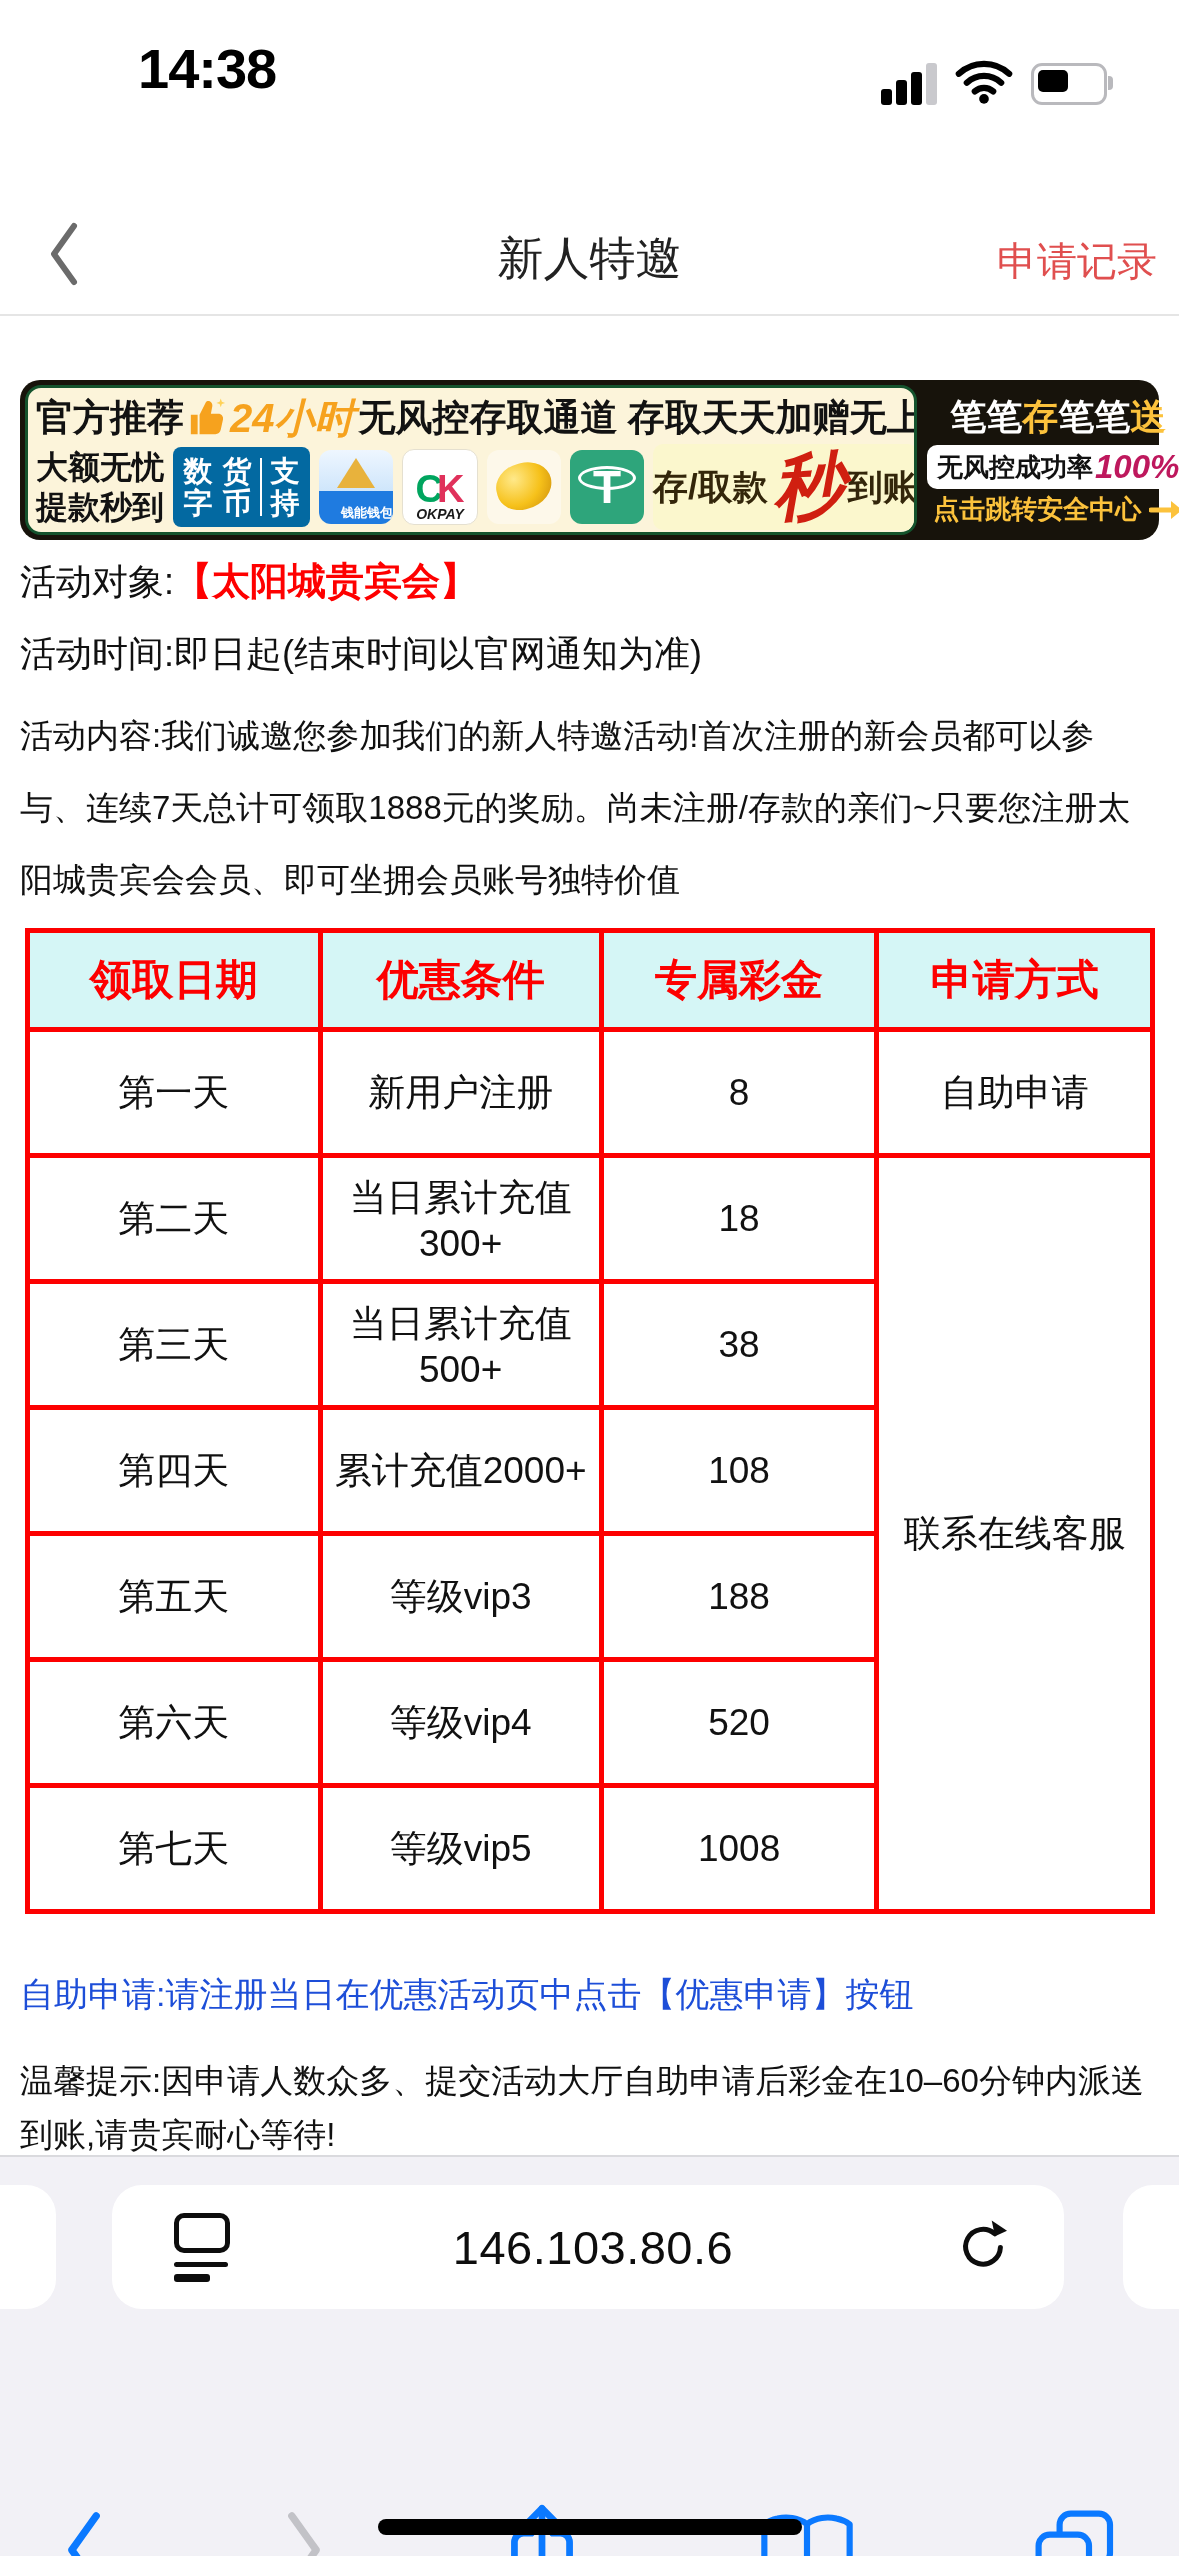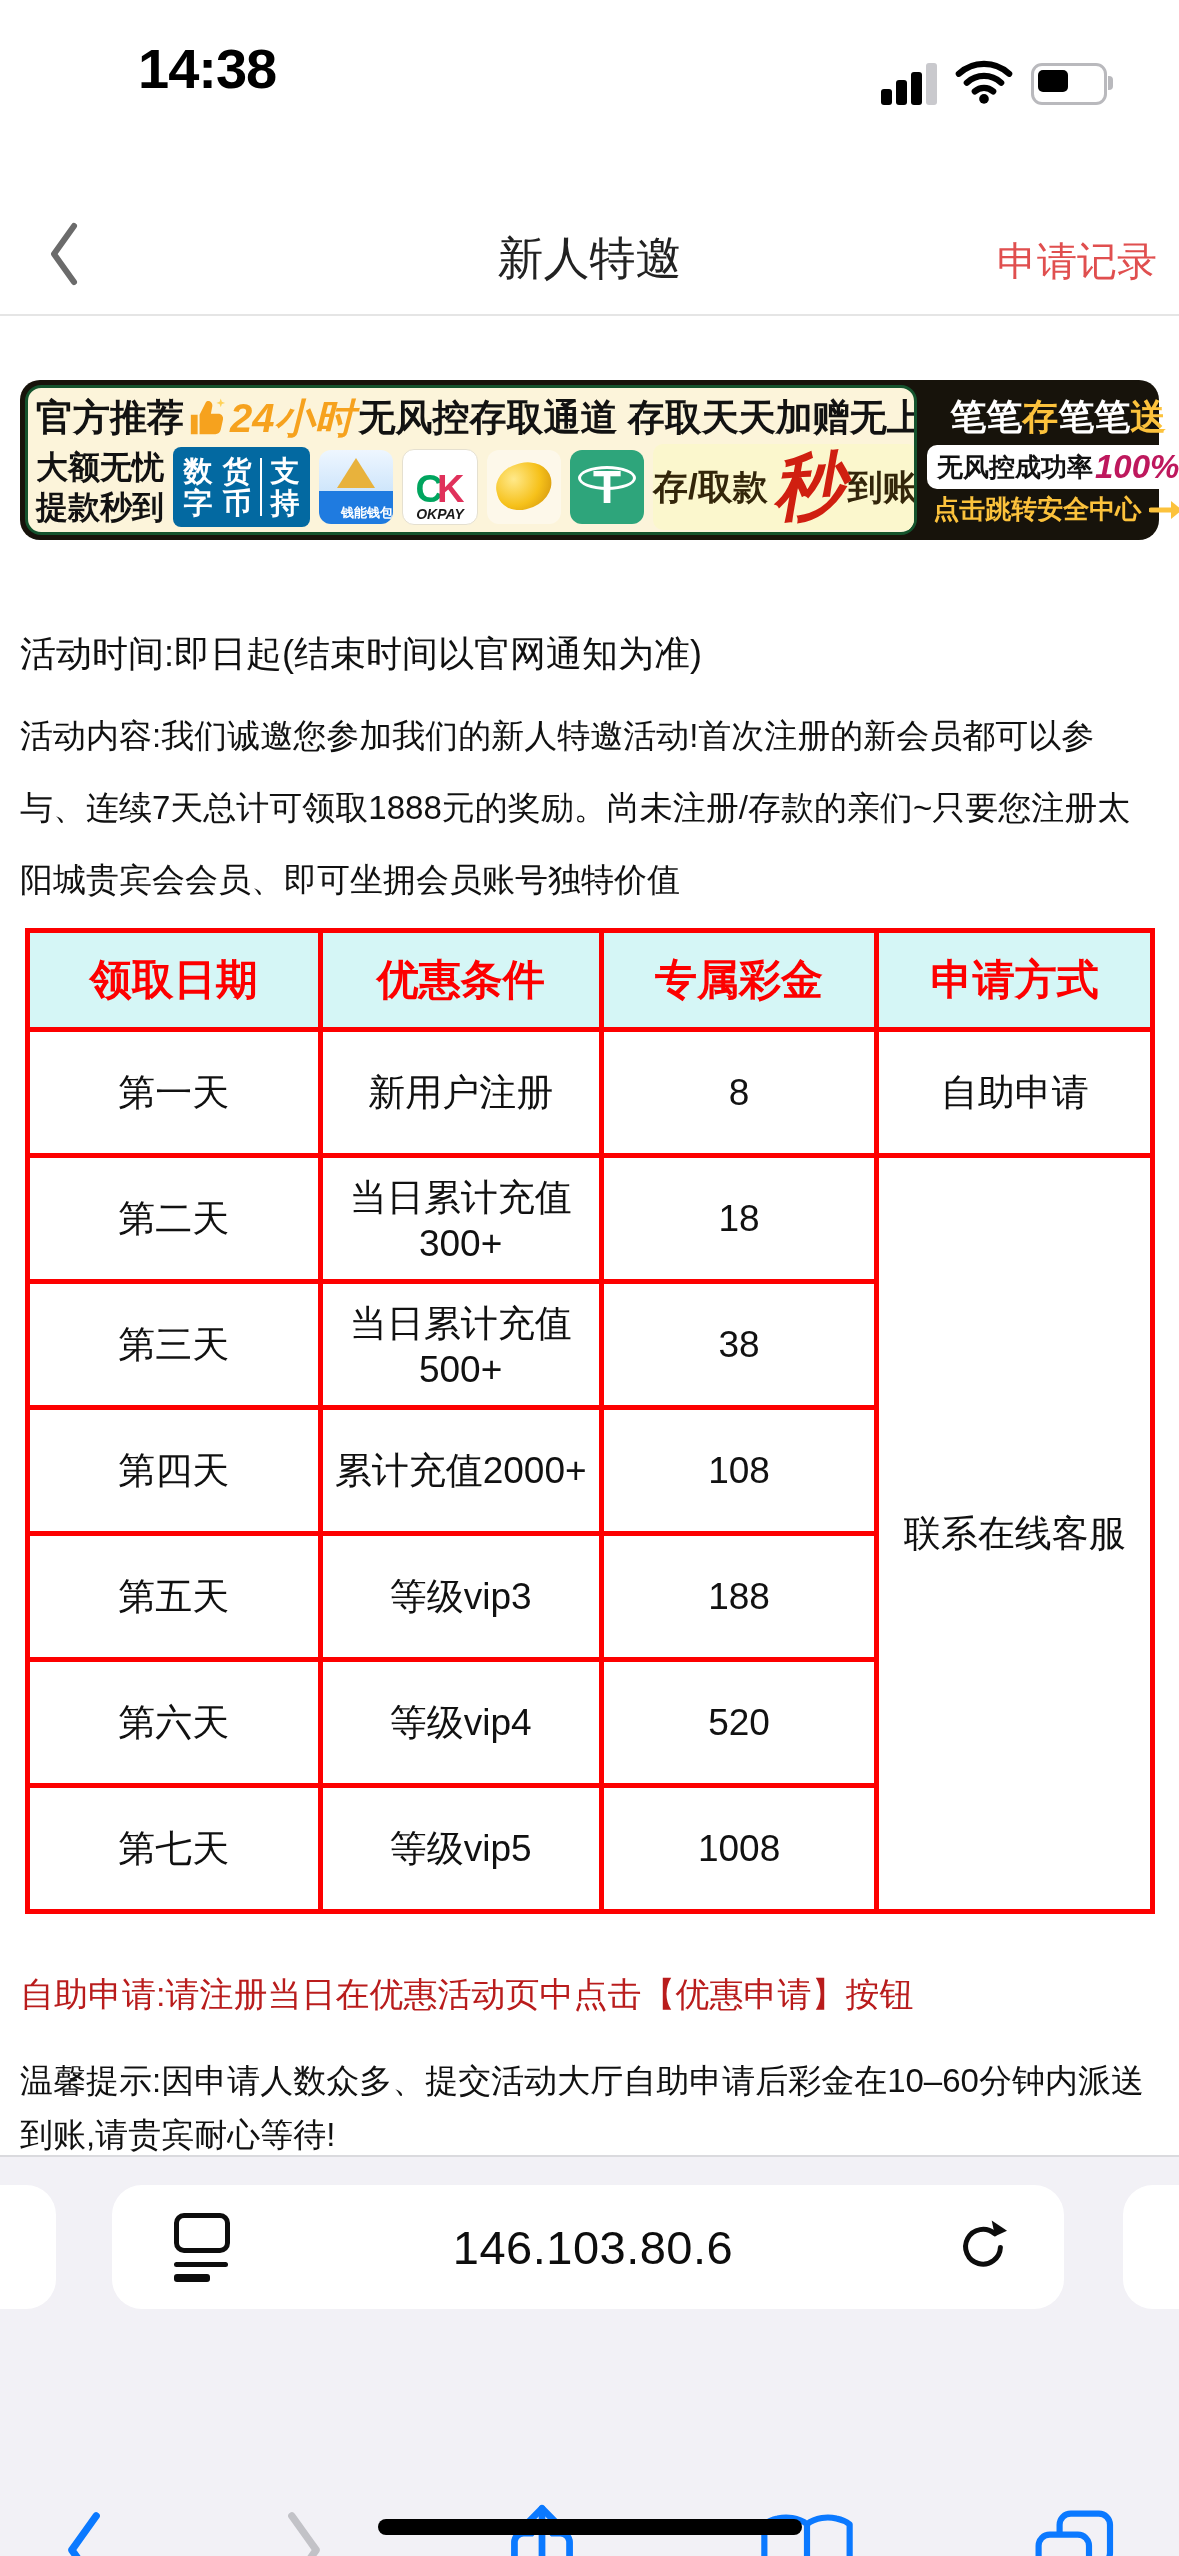--- a/index.html
+++ b/index.html
@@ -74,21 +74,21 @@
 
   
   .promo-table{position:absolute;left:25px;top:928px;width:1130px;border-collapse:collapse;table-layout:fixed;}
   .promo-table th{background:#d5f6f6;color:#fd0000;font-size:42px;font-weight:800;height:92px;
     border:5px solid #fd0000;text-align:center;}
   .promo-table td{background:#fff;color:#111;font-size:37px;height:121px;border:5px solid #fd0000;
     text-align:center;vertical-align:middle;padding:0 2px;}
   .col1{width:26%;} .col2{width:25%;} .col3{width:24.5%;} .col4{width:24.5%;}
 
   
-  .note-red{position:absolute;left:20px;top:1972px;font-size:34px;color:#b91c1c;width:1139px;}
+  .note-red{position:absolute;left:20px;top:1972px;font-size:34px;color:#1d4ed8;width:1139px;}
   .note-tip{position:absolute;left:20px;top:2054px;font-size:33px;line-height:54px;color:#111;width:1139px;}
 
   
   .safari{position:absolute;left:0;top:2155px;width:100%;height:401px;background:#f2f1f6;border-top:2px solid #dadade;box-sizing:border-box;}
   .url-pill{position:absolute;left:112px;top:28px;width:952px;height:124px;background:#fff;border-radius:30px;
     display:flex;align-items:center;cursor:text;}
   .peek{position:absolute;top:28px;width:92px;height:124px;background:#fff;border-radius:30px;}
   .peek-left{left:-36px;} .peek-right{right:-36px;}
   .reader{margin-left:62px;width:56px;cursor:pointer;}
   .r-box{width:46px;height:30px;border:5px solid #0d0d0d;border-radius:10px;}
@@ -196,20 +196,23 @@
       <div class="r-link">
         <span>点击跳转安全中心</span>
         <svg width="34" height="22" viewBox="0 0 34 22">
           <line x1="2" y1="11" x2="24" y2="11" stroke="#fcc23c" stroke-width="5" stroke-linecap="round"></line>
           <polygon points="22,2 33,11 22,20" fill="#fcc23c"></polygon>
         </svg>
       </div>
     </div>
   </div>
 
+  <div class="line-target">
+    <span>活动对象:</span><span class="target-value">【太阳城贵宾会】</span>
+  </div>
   <div class="line-time">活动时间:即日起(结束时间以官网通知为准)</div>
   <div class="para">活动内容:我们诚邀您参加我们的新人特邀活动!首次注册的新会员都可以参与、连续7天总计可领取1888元的奖励。尚未注册/存款的亲们~只要您注册太阳城贵宾会会员、即可坐拥会员账号独特价值</div>
 
   <table class="promo-table">
     <colgroup>
         <col class="col1">
         <col class="col2">
         <col class="col3">
         <col class="col4">
       </colgroup>

